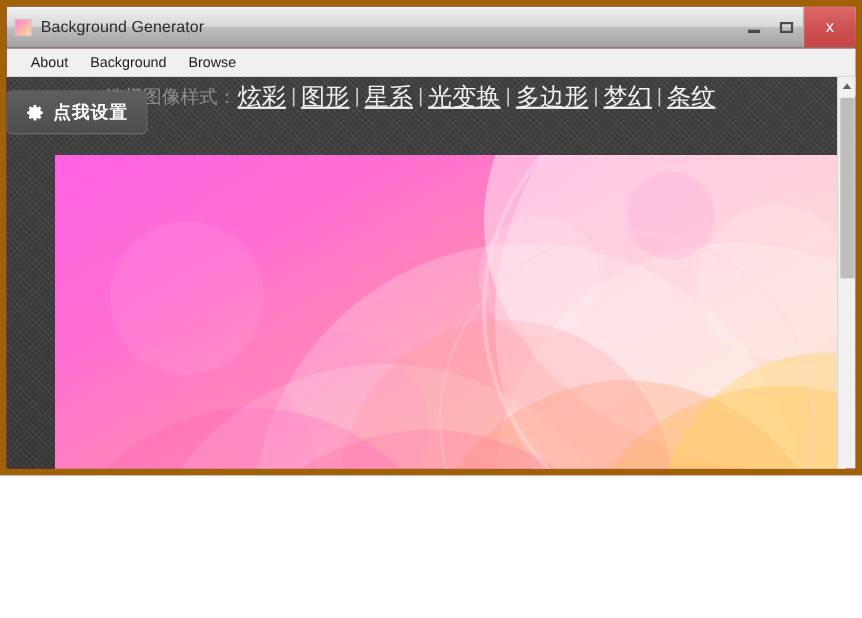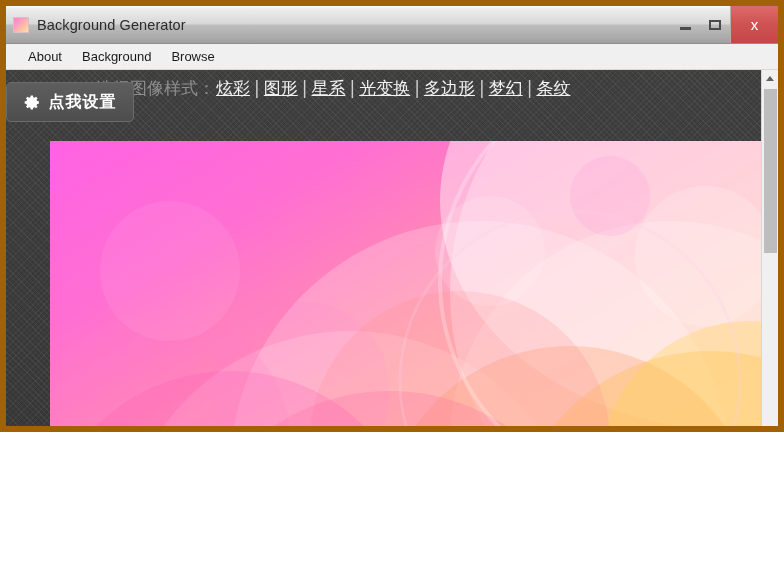--- a/index.html
+++ b/index.html
@@ -132,21 +132,21 @@
     padding-left: 90px;
     box-sizing: border-box;
     white-space: nowrap;
   }
   #style-label {
     font-size: 17px;
     color: #8e8e8e;
     font-family: "DejaVu Sans", sans-serif;
   }
   .style-link {
-    font-size: 17px;
+    font-size: 22px;
     color: #f2f2f2;
     text-decoration: underline;
     cursor: pointer;
     font-family: "DejaVu Sans", sans-serif;
     padding: 0 1px;
   }
   .style-sep {
     font-size: 17px;
     color: #cfcfcf;
     padding: 0 3px;

